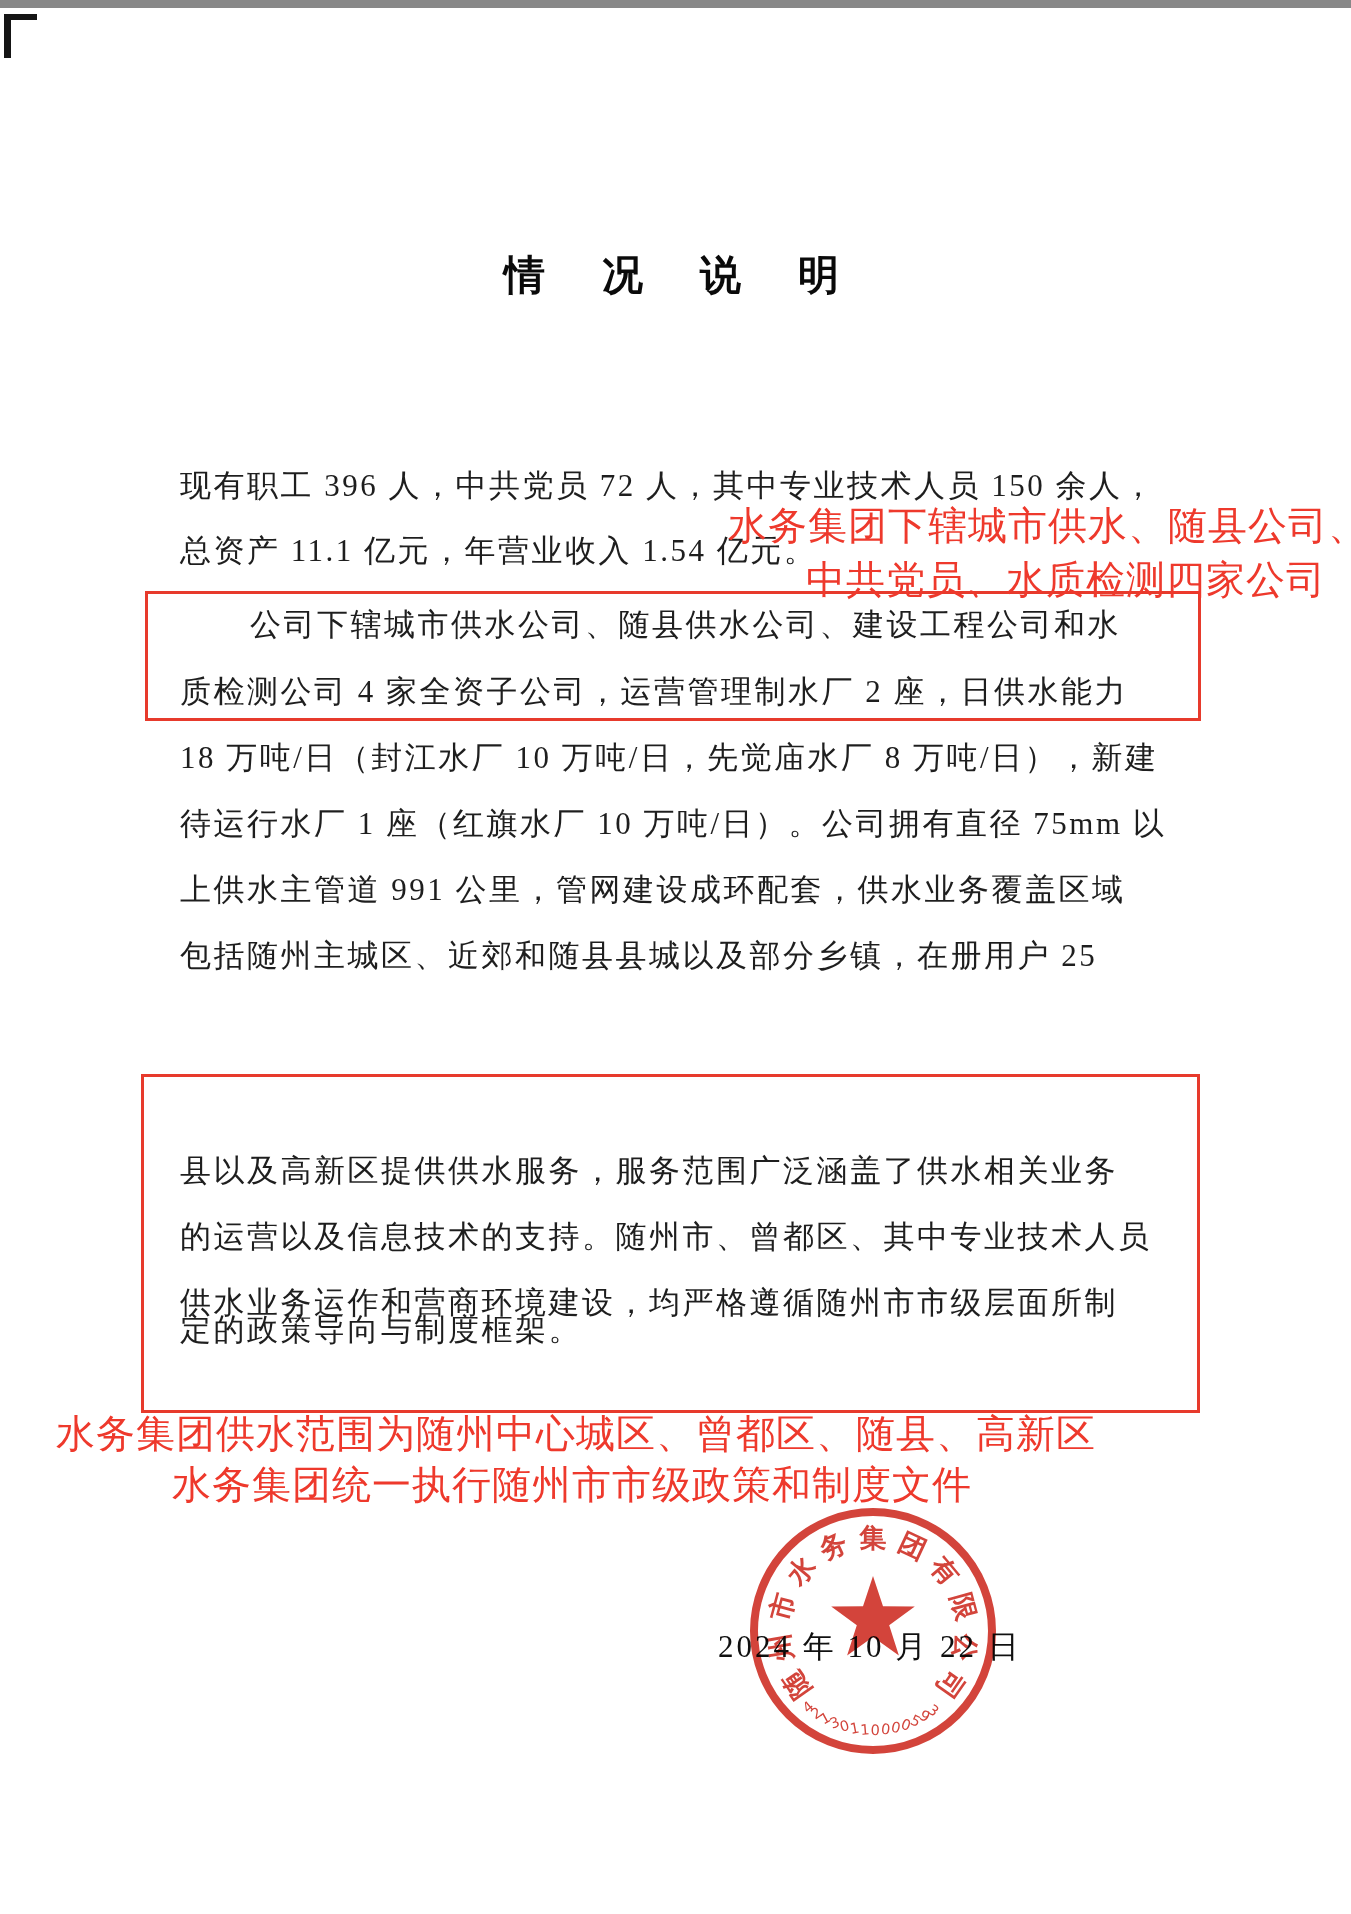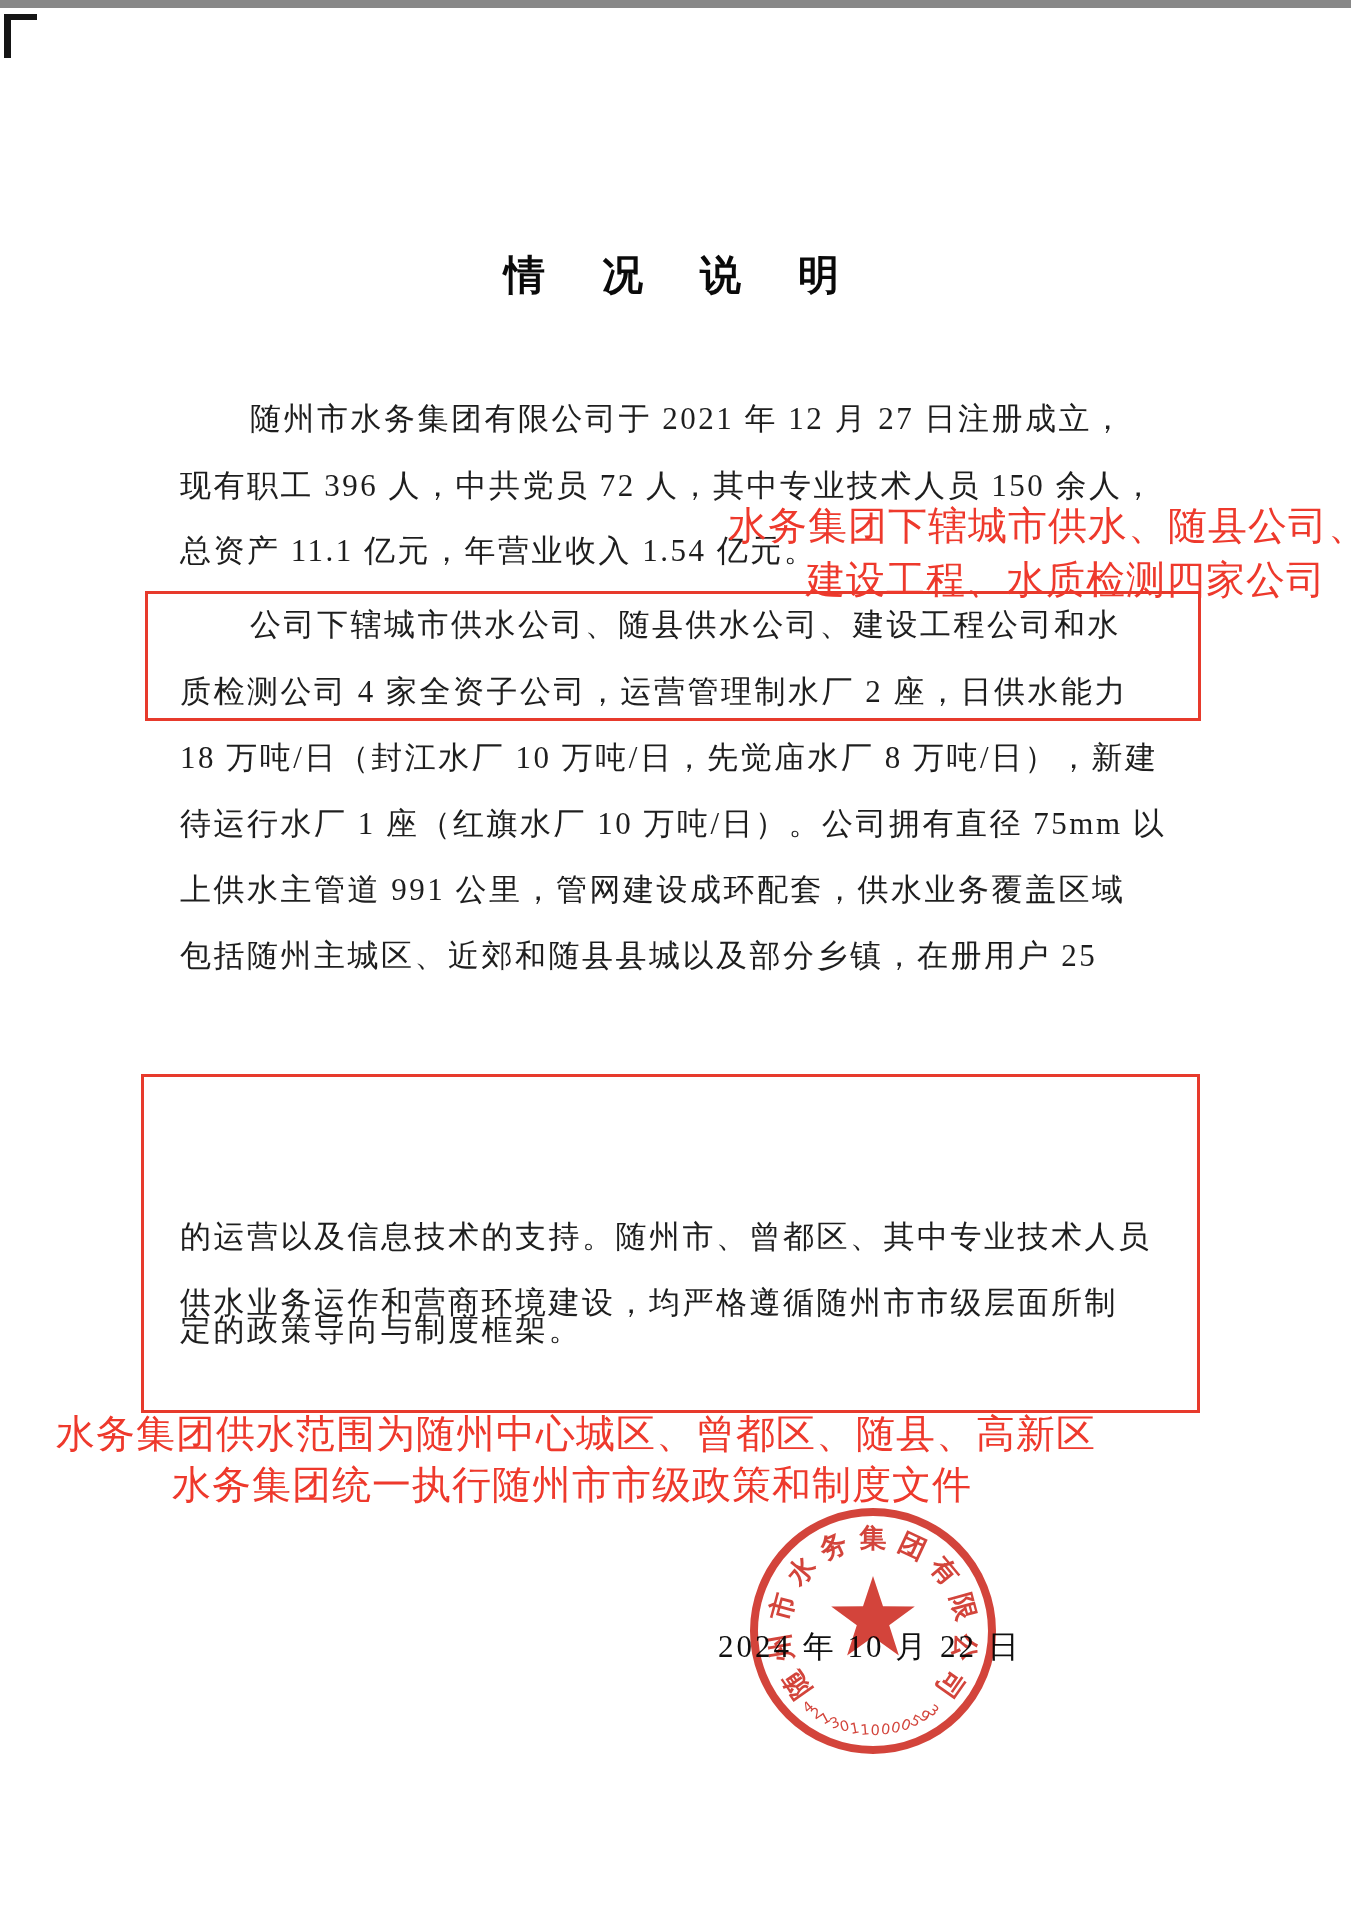--- a/index.html
+++ b/index.html
@@ -43,41 +43,41 @@
 </style>
 </head>
 <body>
 
 <div class="page">
 
   <div class="corner-mark"></div>
 
   <div class="doc-title">情况说明</div>
 
-  <div class="bline indent" style="top:392px">随州市水务集团有限公司于 2021 年 12 月 27 日注册成立，</div>
   <div class="bline" style="top:459px">现有职工 396 人，中共党员 72 人，其中专业技术人员 150 余人，</div>
   <div class="bline" style="top:524px">总资产 11.1 亿元，年营业收入 1.54 亿元。</div>
 
   <div class="hl-box" style="left:145px;top:583px;width:1050px;height:124px"></div>
 
   <div class="bline indent" style="top:598px">公司下辖城市供水公司、随县供水公司、建设工程公司和水</div>
   <div class="bline" style="top:665px">质检测公司 4 家全资子公司，运营管理制水厂 2 座，日供水能力</div>
   <div class="bline" style="top:731px">18 万吨/日（封江水厂 10 万吨/日，先觉庙水厂 8 万吨/日），新建</div>
   <div class="bline" style="top:797px">待运行水厂 1 座（红旗水厂 10 万吨/日）。公司拥有直径 75mm 以</div>
   <div class="bline" style="top:863px">上供水主管道 991 公里，管网建设成环配套，供水业务覆盖区域</div>
   <div class="bline" style="top:929px">包括随州主城区、近郊和随县县城以及部分乡镇，在册用户 25</div>
 
   <div class="hl-box" style="left:141px;top:1066px;width:1053px;height:333px"></div>
 
+  <div class="bline" style="top:1144px">县以及高新区提供供水服务，服务范围广泛涵盖了供水相关业务</div>
   <div class="bline" style="top:1210px">的运营以及信息技术的支持。随州市、曾都区、其中专业技术人员</div>
   <div class="bline" style="top:1276px">供水业务运作和营商环境建设，均严格遵循随州市市级层面所制</div>
   <div class="bline" style="top:1303px">定的政策导向与制度框架。</div>
 
   <div class="red-ann" style="left:728px;top:496px">水务集团下辖城市供水、随县公司、</div>
-  <div class="red-ann" style="left:806px;top:550px">建设工程、水质检测四家公司</div>
+  <div class="red-ann" style="left:806px;top:550px">中共党员、水质检测四家公司</div>
   <div class="red-ann" style="left:56px;top:1404px">水务集团供水范围为随州中心城区、曾都区、随县、高新区</div>
   <div class="red-ann" style="left:172px;top:1455px">水务集团统一执行随州市市级政策和制度文件</div>
 
   <div class="issue-date">2024 年 10 月 22 日</div>
 
   <svg class="seal" viewBox="0 0 270 270">
     <circle cx="135" cy="135" r="119" fill="none" stroke="#cf342a" stroke-width="8"></circle>
     <polygon fill="#cf342a" points="135,80 125,110.2 93.2,110.4 118.8,129.3 109.1,159.6 135,141 160.9,159.6 151.2,129.3 176.8,110.4 145,110.2"></polygon>
     <g class="seal-company" font-family="&quot;DejaVu Serif&quot;,&quot;Liberation Serif&quot;,serif" font-size="27" font-weight="bold" fill="#cf342a">
         <text transform="translate(59.6 187.8) rotate(-125.0)" text-anchor="middle" dominant-baseline="middle">随</text>

